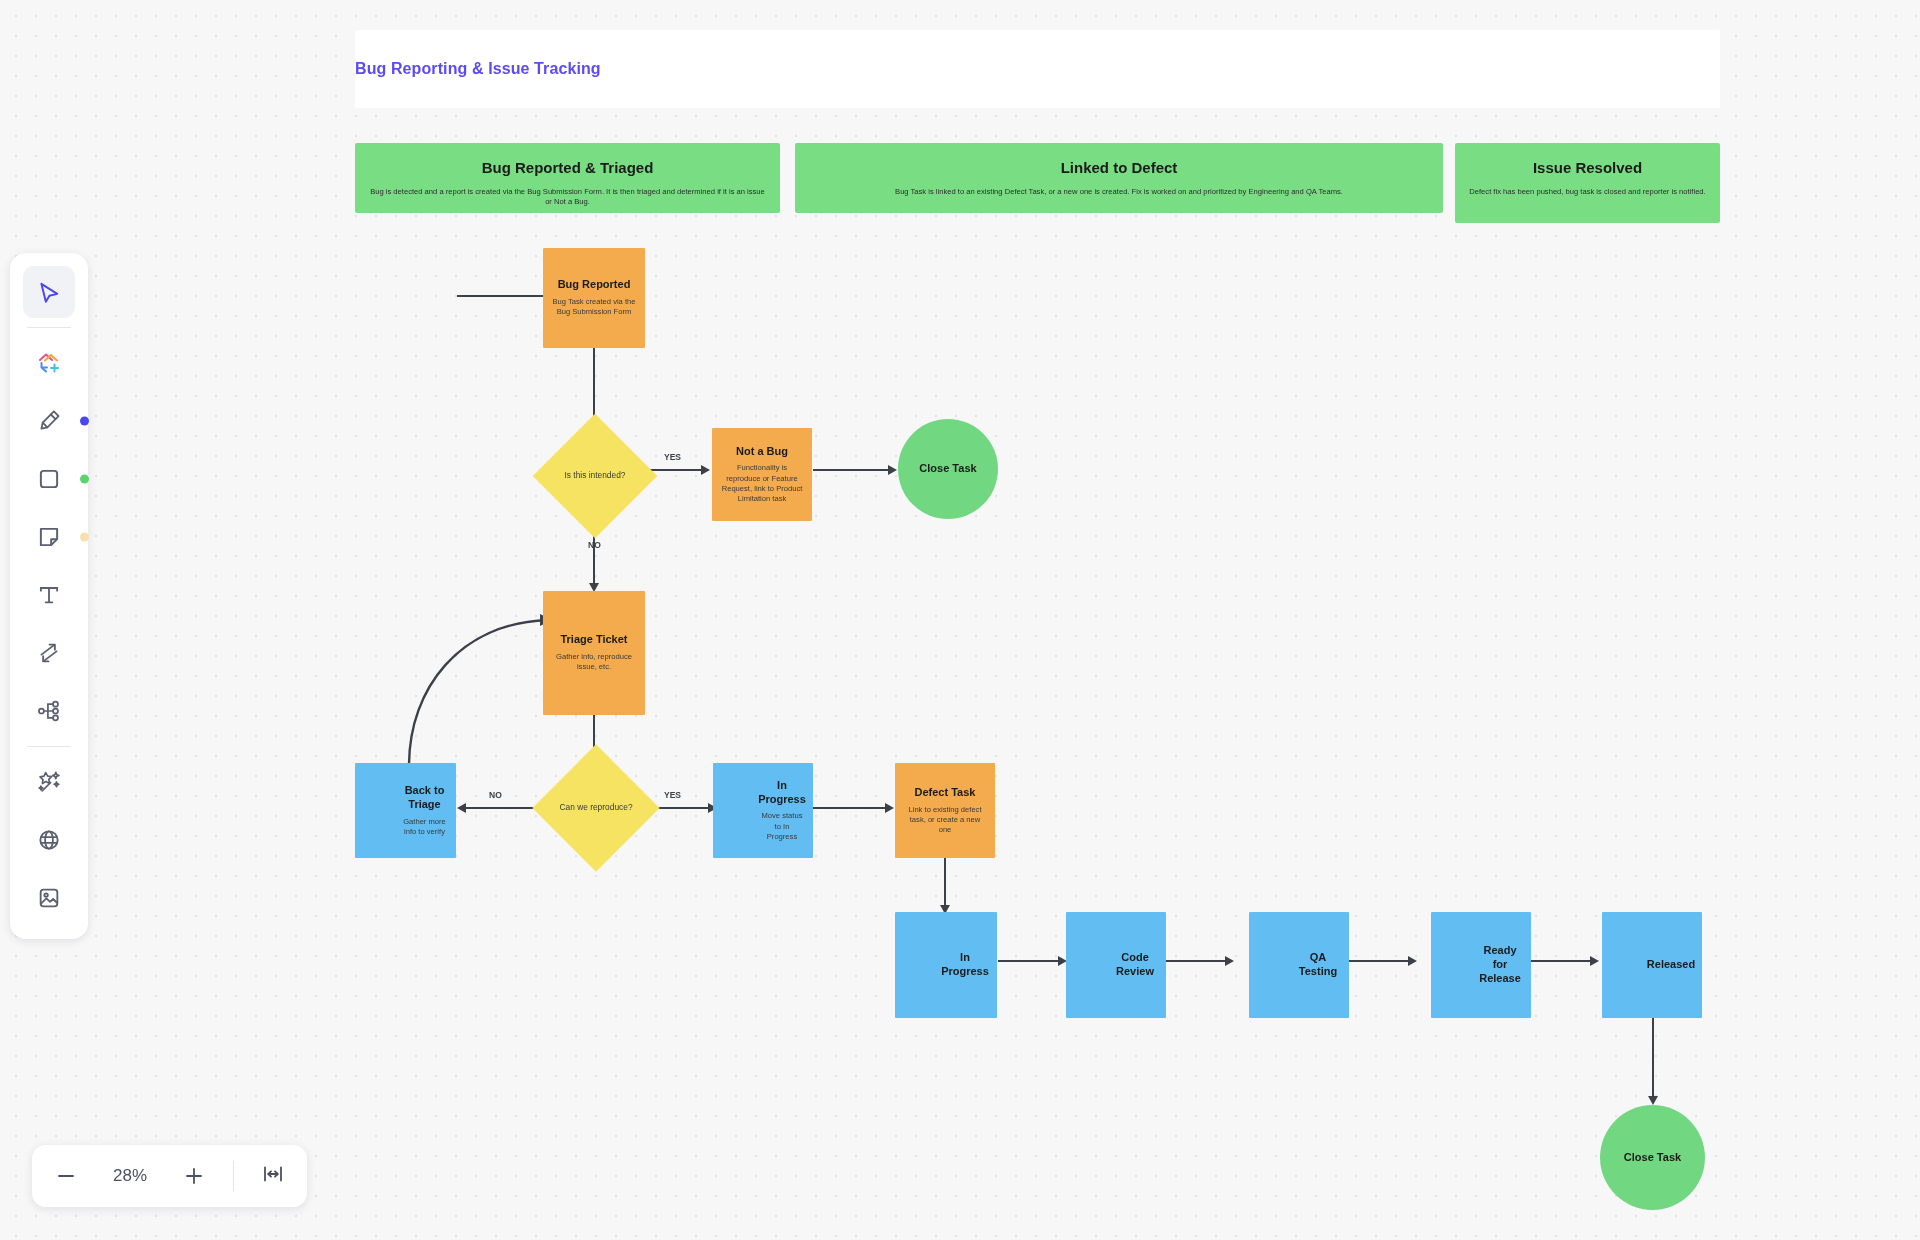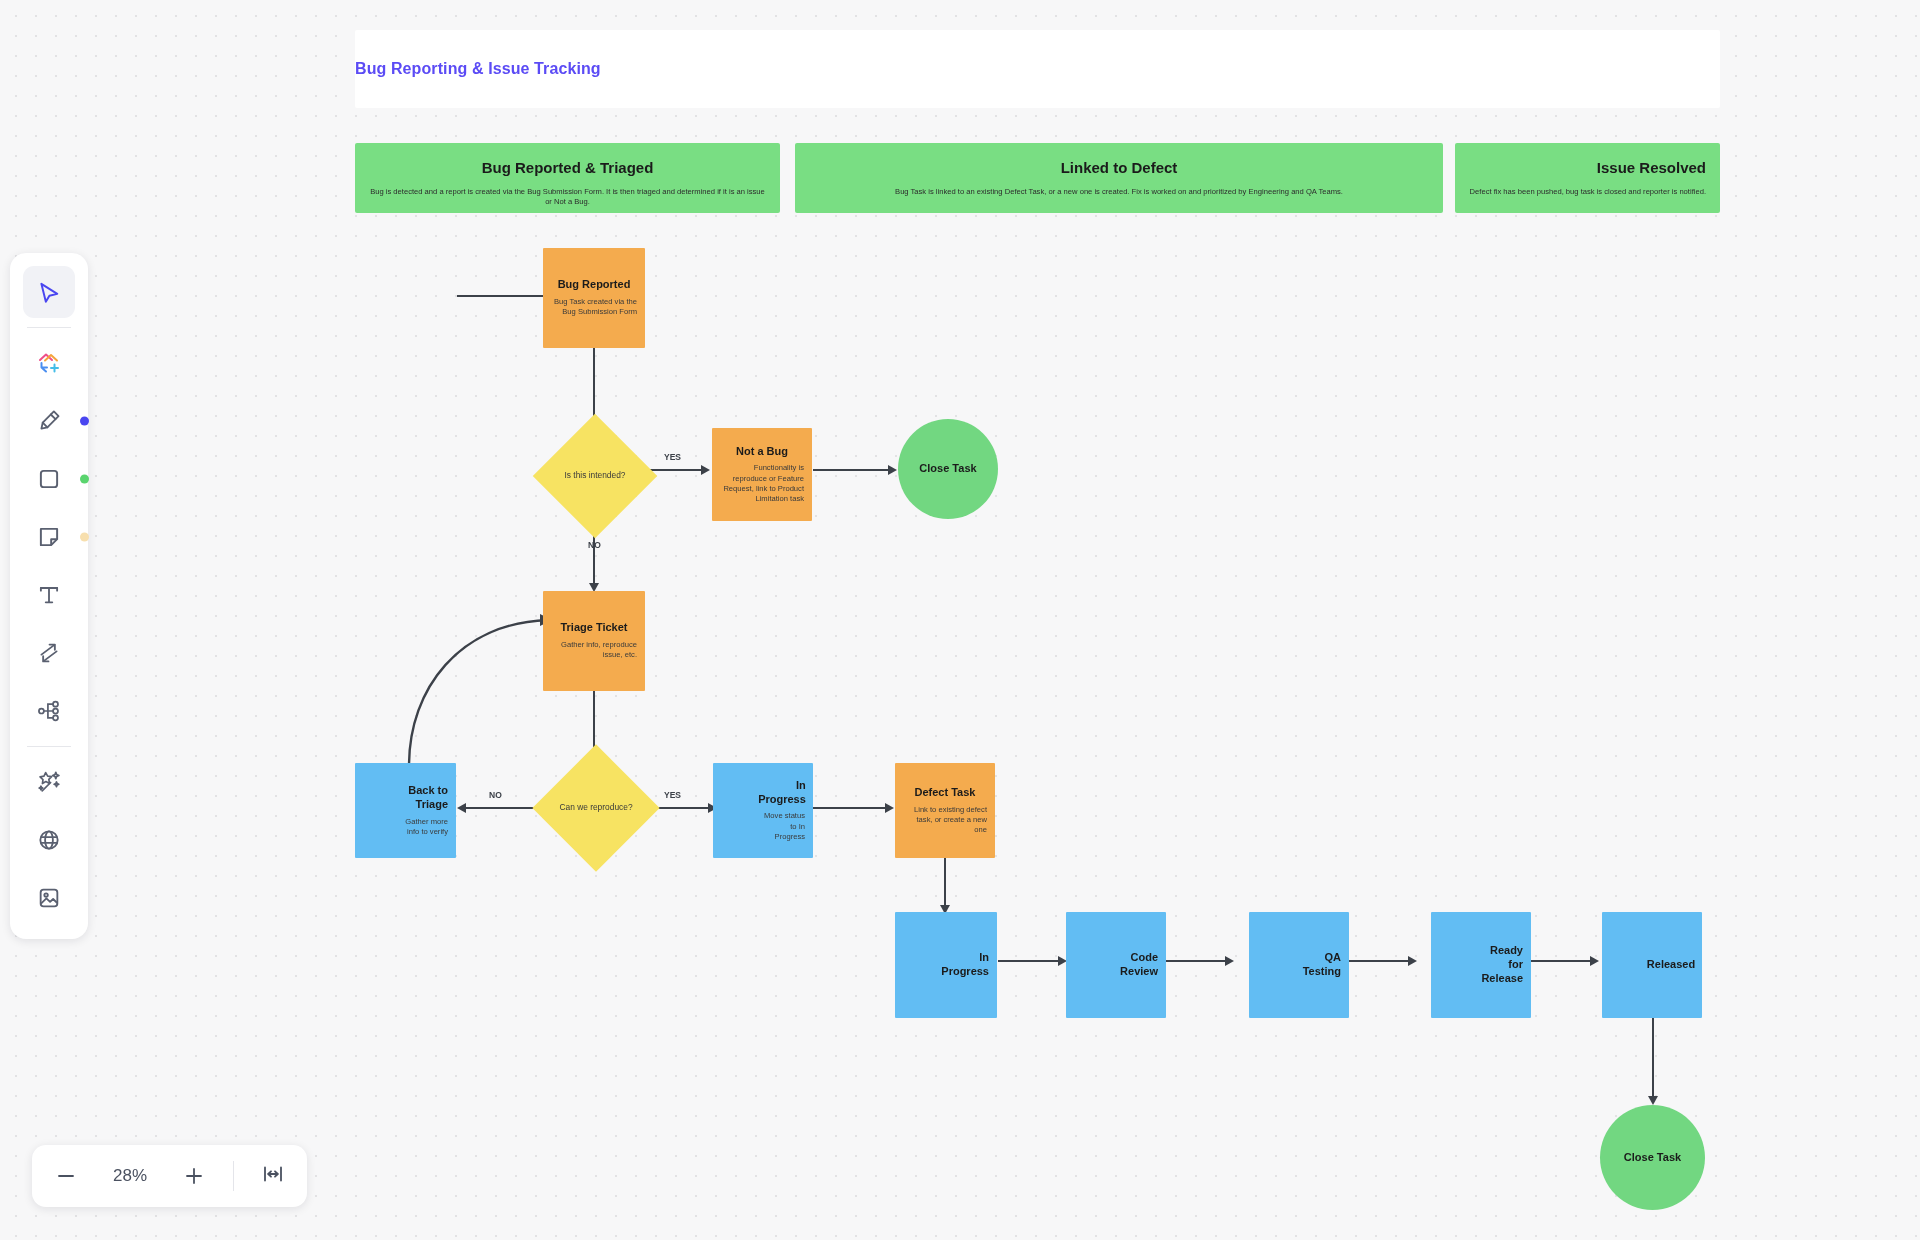--- a/index.html
+++ b/index.html
@@ -60,21 +60,21 @@
     position: absolute;
     display: flex; flex-direction: column;
     align-items: center; justify-content: center;
     text-align: center;
     color: #1b1b1b;
     padding: 4px 8px;
   }
   .node .n-title { font-size: 11px; font-weight: 700; line-height: 1.25; }
   .node .n-sub   { font-size: 7.6px; font-weight: 400; line-height: 1.35; margin-top: 5px; color:#3a3a3a; }
 
-  .node.rect   { border-radius: 1px; text-align: right; }
+  .node.rect   { border-radius: 1px; }
   .node.orange { background: #f4ab4e; }
   .node.blue   { background: #62bdf3; padding-left: 46px; }
   .node.circle { border-radius: 50%; }
   .node.red    { background: #e8776e; }
   .node.green  { background: #72d781; }
 
   .node.diamond {
     background: transparent;
   }
   .node.diamond .dia-shape {
@@ -171,21 +171,21 @@
     <div class="band" style="left: 355px; top: 143px; width: 425px; height: 70px; background: rgb(121, 222, 131);">
       <div class="band-title">Bug Reported &amp; Triaged</div>
       <div class="band-sub">Bug is detected and a report is created via the Bug Submission Form. It is then triaged and determined if it is an issue or Not a Bug.</div>
     </div>
 
     <div class="band" style="left: 795px; top: 143px; width: 648px; height: 70px; background: rgb(121, 222, 131);">
       <div class="band-title">Linked to Defect</div>
       <div class="band-sub">Bug Task is linked to an existing Defect Task, or a new one is created. Fix is worked on and prioritized by Engineering and QA Teams.</div>
     </div>
 
-    <div class="band" style="left: 1455px; top: 143px; width: 265px; height: 70px; background: rgb(121, 222, 131); text-align: right;">
+    <div class="band" style="left: 1455px; top: 143px; width: 265px; height: 80px; background: rgb(121, 222, 131);">
       <div class="band-title">Issue Resolved</div>
       <div class="band-sub">Defect fix has been pushed, bug task is closed and reporter is notified.</div>
     </div>
 
     <div class="edge" style="left:457px; top:291px; width:96px; height:10px;">
       <svg width="96" height="10" viewBox="0 0 96 10">
         <line x1="0" y1="5" x2="86" y2="5" stroke="#3c4149" stroke-width="2"></line>
         <path d="M86 0 L95 5 L86 10 Z" fill="#3c4149"></path>
       </svg>
     </div>
@@ -309,21 +309,21 @@
 
     <div class="node rect orange" style="left:712px; top:428px; width:100px; height:93px;">
       <div class="n-title">Not a Bug</div>
       <div class="n-sub">Functionality is reproduce or Feature Request, link to Product Limitation task</div>
     </div>
 
     <div class="node circle green" style="left:898px; top:419px; width:100px; height:100px;">
       <div class="n-title">Close Task</div>
     </div>
 
-    <div class="node rect orange" style="left:543px; top:591px; width:102px; height:100px;">
+    <div class="node rect orange" style="left:543px; top:591px; width:102px; height:124px;">
       <div class="n-title">Triage Ticket</div>
       <div class="n-sub">Gather info, reproduce issue, etc.</div>
     </div>
 
     <div class="node rect blue" style="left:355px; top:763px; width:101px; height:95px;">
       <div class="n-title">Back to Triage</div>
       <div class="n-sub">Gather more info to verify</div>
     </div>
 
     <div class="node diamond" style="left:551px; top:763px; width:90px; height:90px;">

